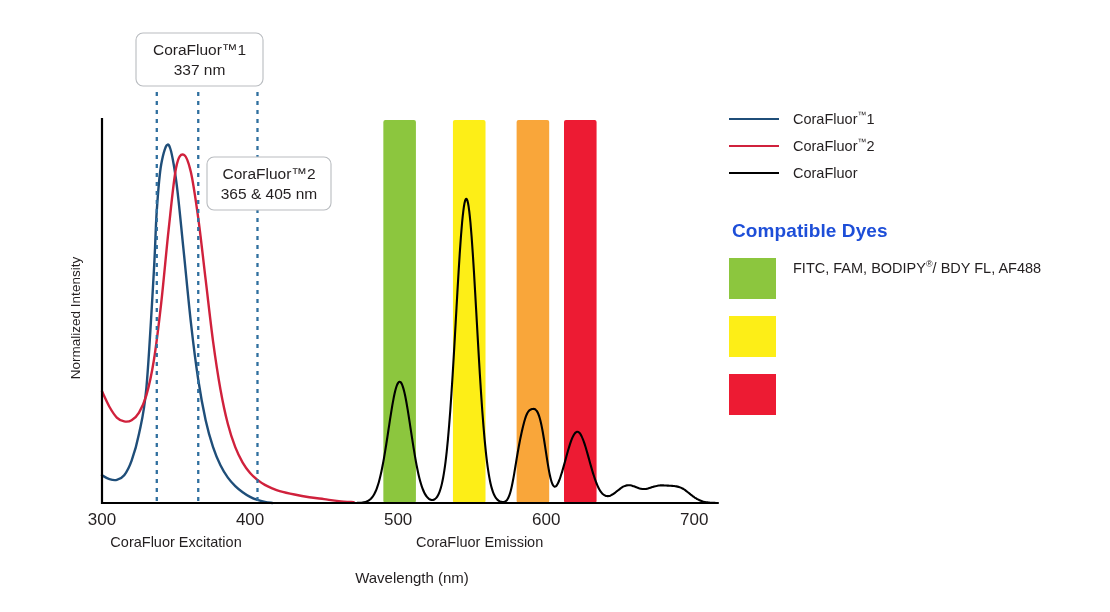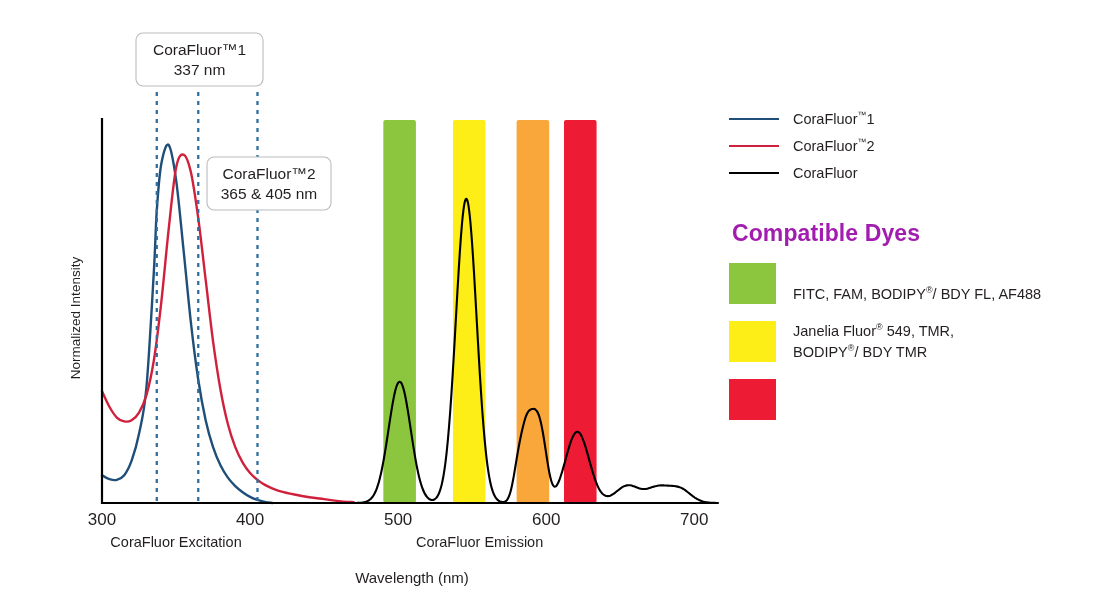--- a/index.html
+++ b/index.html
@@ -24,22 +24,22 @@
   .callout-box{fill:#ffffff;stroke:#b9bcc0;stroke-width:1.1;}
   .callout-text{font-size:15.5px;fill:#231f20;text-anchor:middle;font-family:"Liberation Sans",sans-serif;}
 
   
   #panel{position:absolute;left:729px;top:105px;width:370px;}
   .legend-row{display:flex;align-items:center;height:27px;margin-bottom:0px;}
   .legend-swatch-line{width:50px;height:0;border-top-width:2.6px;border-top-style:solid;margin-right:14px;flex:0 0 50px;}
   .legend-label{font-size:14.5px;color:#231f20;white-space:nowrap;}
   .legend-label sup{font-size:9px;vertical-align:super;}
 
-  #dyes-title{font-size:23px;font-weight:bold;color:#a21caf;margin:34px 0 16px 3px;letter-spacing:.1px;}
-  .dye-row{display:flex;align-items:flex-end;margin-bottom:17px;}
+  #dyes-title{font-size:19px;font-weight:bold;color:#1d4ed8;margin:34px 0 16px 3px;letter-spacing:.1px;}
+  .dye-row{display:flex;align-items:flex-start;margin-bottom:17px;}
   .dye-swatch{width:47px;height:41px;flex:0 0 47px;margin-right:17px;}
   .dye-label{font-size:14.5px;color:#231f20;line-height:1.35;}
   .dye-label sup{font-size:9px;vertical-align:super;}
 </style>
 </head>
 <body>
 
 <div id="stage">
   <svg class="plot" id="svgplot" viewBox="0 0 1110 612">
       <g>
@@ -92,20 +92,19 @@
         </div>
       </div>
     <div id="dyes-title">Compatible Dyes</div>
     <div id="dyes-list">
         <div class="dye-row">
           <span class="dye-swatch" style="background: rgb(140, 198, 62);"></span>
           <span class="dye-label">FITC, FAM, BODIPY<sup>®</sup>/ BDY FL, AF488</span>
         </div>
         <div class="dye-row">
           <span class="dye-swatch" style="background: rgb(253, 238, 23);"></span>
-          <span class="dye-label">Janelia Fluor<sup>®</sup> 549, TMR,<br>BODIPY<sup>®</sup>/ BDY TMR</span>
         </div>
         <div class="dye-row">
           <span class="dye-swatch" style="background: rgb(237, 27, 51);"></span>
         </div>
       </div>
   </div>
 </div>
 
 </body></html>

